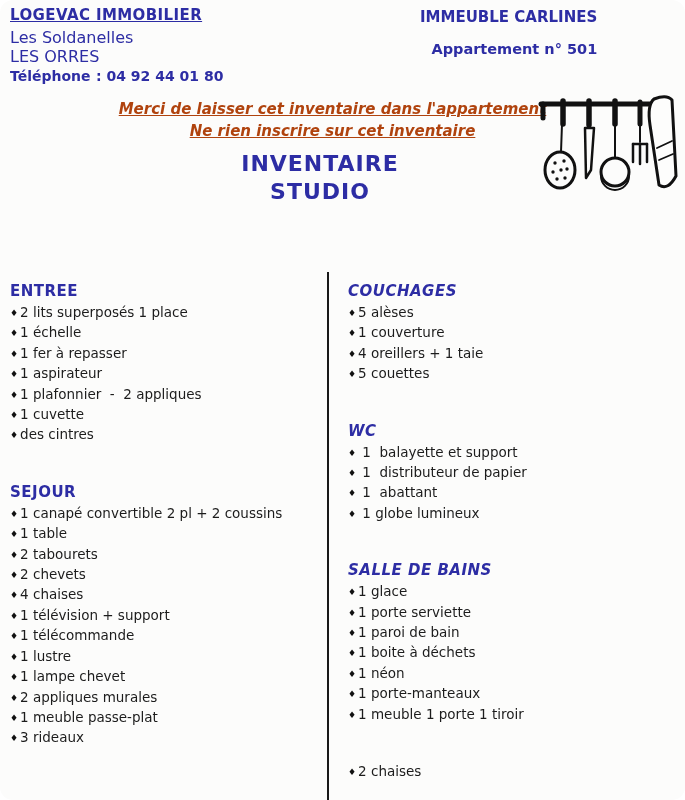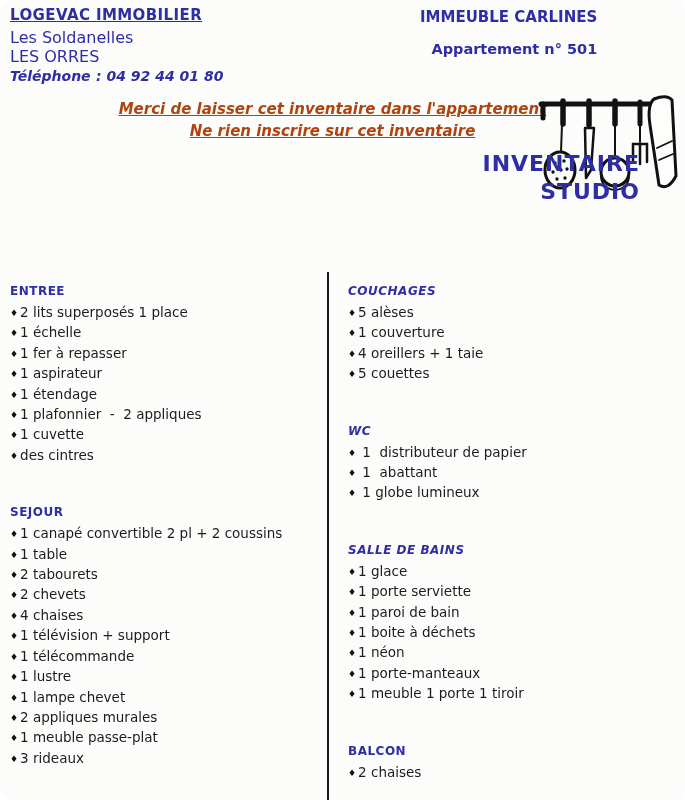--- a/index.html
+++ b/index.html
@@ -9,38 +9,38 @@
   html,body{background:#ffffff;}
   body{font-family:"DejaVu Sans","Liberation Sans",sans-serif;}
   .page{
     position:relative;width:685px;height:800px;background:var(--paper);
     overflow:hidden;color:var(--ink);border-radius:13px;
   }
   
   .co{position:absolute;left:10px;top:6px;color:var(--navy);}
   .co-name{font-size:15px;font-weight:bold;text-decoration:underline;letter-spacing:.4px;margin-bottom:4px;}
   .co-line{font-size:16px;line-height:19px;}
-  .co-tel{font-size:14px;font-weight:bold;line-height:20px;white-space:pre;font-style:italic;}
+  .co-tel{font-size:14px;font-weight:bold;line-height:20px;white-space:pre;}
   .co-tel .lbl{display:inline-block;width:86px;}
   .bld{position:absolute;left:420px;top:8px;color:var(--navy);font-weight:bold;font-size:15px;text-align:right;}
   .bld .apt{margin-top:15px;padding-left:8px;font-size:14.5px;}
   .notice{position:absolute;left:90px;top:98px;width:485px;text-align:center;color:var(--red);
           font-size:15px;font-weight:bold;font-style:italic;}
   .notice div{text-decoration:underline;line-height:22px;}
-  .title{position:absolute;left:0;top:150px;width:640px;text-align:right;color:var(--navy);
+  .title{position:absolute;left:0;top:150px;width:640px;text-align:center;color:var(--navy);
          font-weight:bold;font-size:22px;letter-spacing:1px;}
   .title div{line-height:28px;}
   .utensils{position:absolute;left:533px;top:90px;}
   
   .divider{position:absolute;left:327px;top:272px;width:2px;height:528px;background:#191919;}
   .col{position:absolute;top:282px;}
   .col-left{left:10px;width:305px;}
   .col-right{left:348px;width:325px;}
   .section{margin-bottom:37px;}
-  .sec-heading{color:var(--navy);font-weight:bold;font-size:12px;letter-spacing:.5px;line-height:19px;margin-bottom:2px;}
+  .sec-heading{color:var(--navy);font-weight:bold;font-size:15px;letter-spacing:.5px;line-height:19px;margin-bottom:2px;}
   .sec-heading.it{font-style:italic;}
   .item{font-size:13.5px;line-height:19.4px;white-space:pre-wrap;}
   .bullet{font-size:9px;vertical-align:1px;margin-right:2px;color:#111;}
 </style>
 </head>
 <body>
 
 <div class="page">
 
   <div class="co">
@@ -108,21 +108,20 @@
 
   <div class="divider"></div>
 
   <div class="col col-left">
       <div class="section">
         <div class="sec-heading">ENTREE</div>
         <div class="item"><span class="bullet">♦</span><span>2 lits superposés 1 place</span></div>
         <div class="item"><span class="bullet">♦</span><span>1 échelle</span></div>
         <div class="item"><span class="bullet">♦</span><span>1 fer à repasser</span></div>
         <div class="item"><span class="bullet">♦</span><span>1 aspirateur</span></div>
-        <div class="item"><span class="bullet">♦</span><span>1 étendage</span></div>
         <div class="item"><span class="bullet">♦</span><span>1 plafonnier  -  2 appliques</span></div>
         <div class="item"><span class="bullet">♦</span><span>1 cuvette</span></div>
         <div class="item"><span class="bullet">♦</span><span>des cintres</span></div>
       </div>
       <div class="section">
         <div class="sec-heading">SEJOUR</div>
         <div class="item"><span class="bullet">♦</span><span>1 canapé convertible 2 pl + 2 coussins</span></div>
         <div class="item"><span class="bullet">♦</span><span>1 table</span></div>
         <div class="item"><span class="bullet">♦</span><span>2 tabourets</span></div>
         <div class="item"><span class="bullet">♦</span><span>2 chevets</span></div>
@@ -139,33 +138,33 @@
   <div class="col col-right">
       <div class="section">
         <div class="sec-heading it">COUCHAGES</div>
         <div class="item"><span class="bullet">♦</span><span>5 alèses</span></div>
         <div class="item"><span class="bullet">♦</span><span>1 couverture</span></div>
         <div class="item"><span class="bullet">♦</span><span>4 oreillers + 1 taie</span></div>
         <div class="item"><span class="bullet">♦</span><span>5 couettes</span></div>
       </div>
       <div class="section">
         <div class="sec-heading it">WC</div>
+        <div class="item"><span class="bullet">♦</span><span> 1  balayette et support</span></div>
         <div class="item"><span class="bullet">♦</span><span> 1  distributeur de papier</span></div>
         <div class="item"><span class="bullet">♦</span><span> 1  abattant</span></div>
         <div class="item"><span class="bullet">♦</span><span> 1 globe lumineux</span></div>
       </div>
       <div class="section">
         <div class="sec-heading it">SALLE DE BAINS</div>
         <div class="item"><span class="bullet">♦</span><span>1 glace</span></div>
         <div class="item"><span class="bullet">♦</span><span>1 porte serviette</span></div>
         <div class="item"><span class="bullet">♦</span><span>1 paroi de bain</span></div>
         <div class="item"><span class="bullet">♦</span><span>1 boite à déchets</span></div>
         <div class="item"><span class="bullet">♦</span><span>1 néon</span></div>
         <div class="item"><span class="bullet">♦</span><span>1 porte-manteaux</span></div>
         <div class="item"><span class="bullet">♦</span><span>1 meuble 1 porte 1 tiroir</span></div>
       </div>
       <div class="section">
-        <div class="sec-heading">BALCON</div>
         <div class="item"><span class="bullet">♦</span><span>2 chaises</span></div>
       </div>
     </div>
 
 </div>
 
 </body></html>

